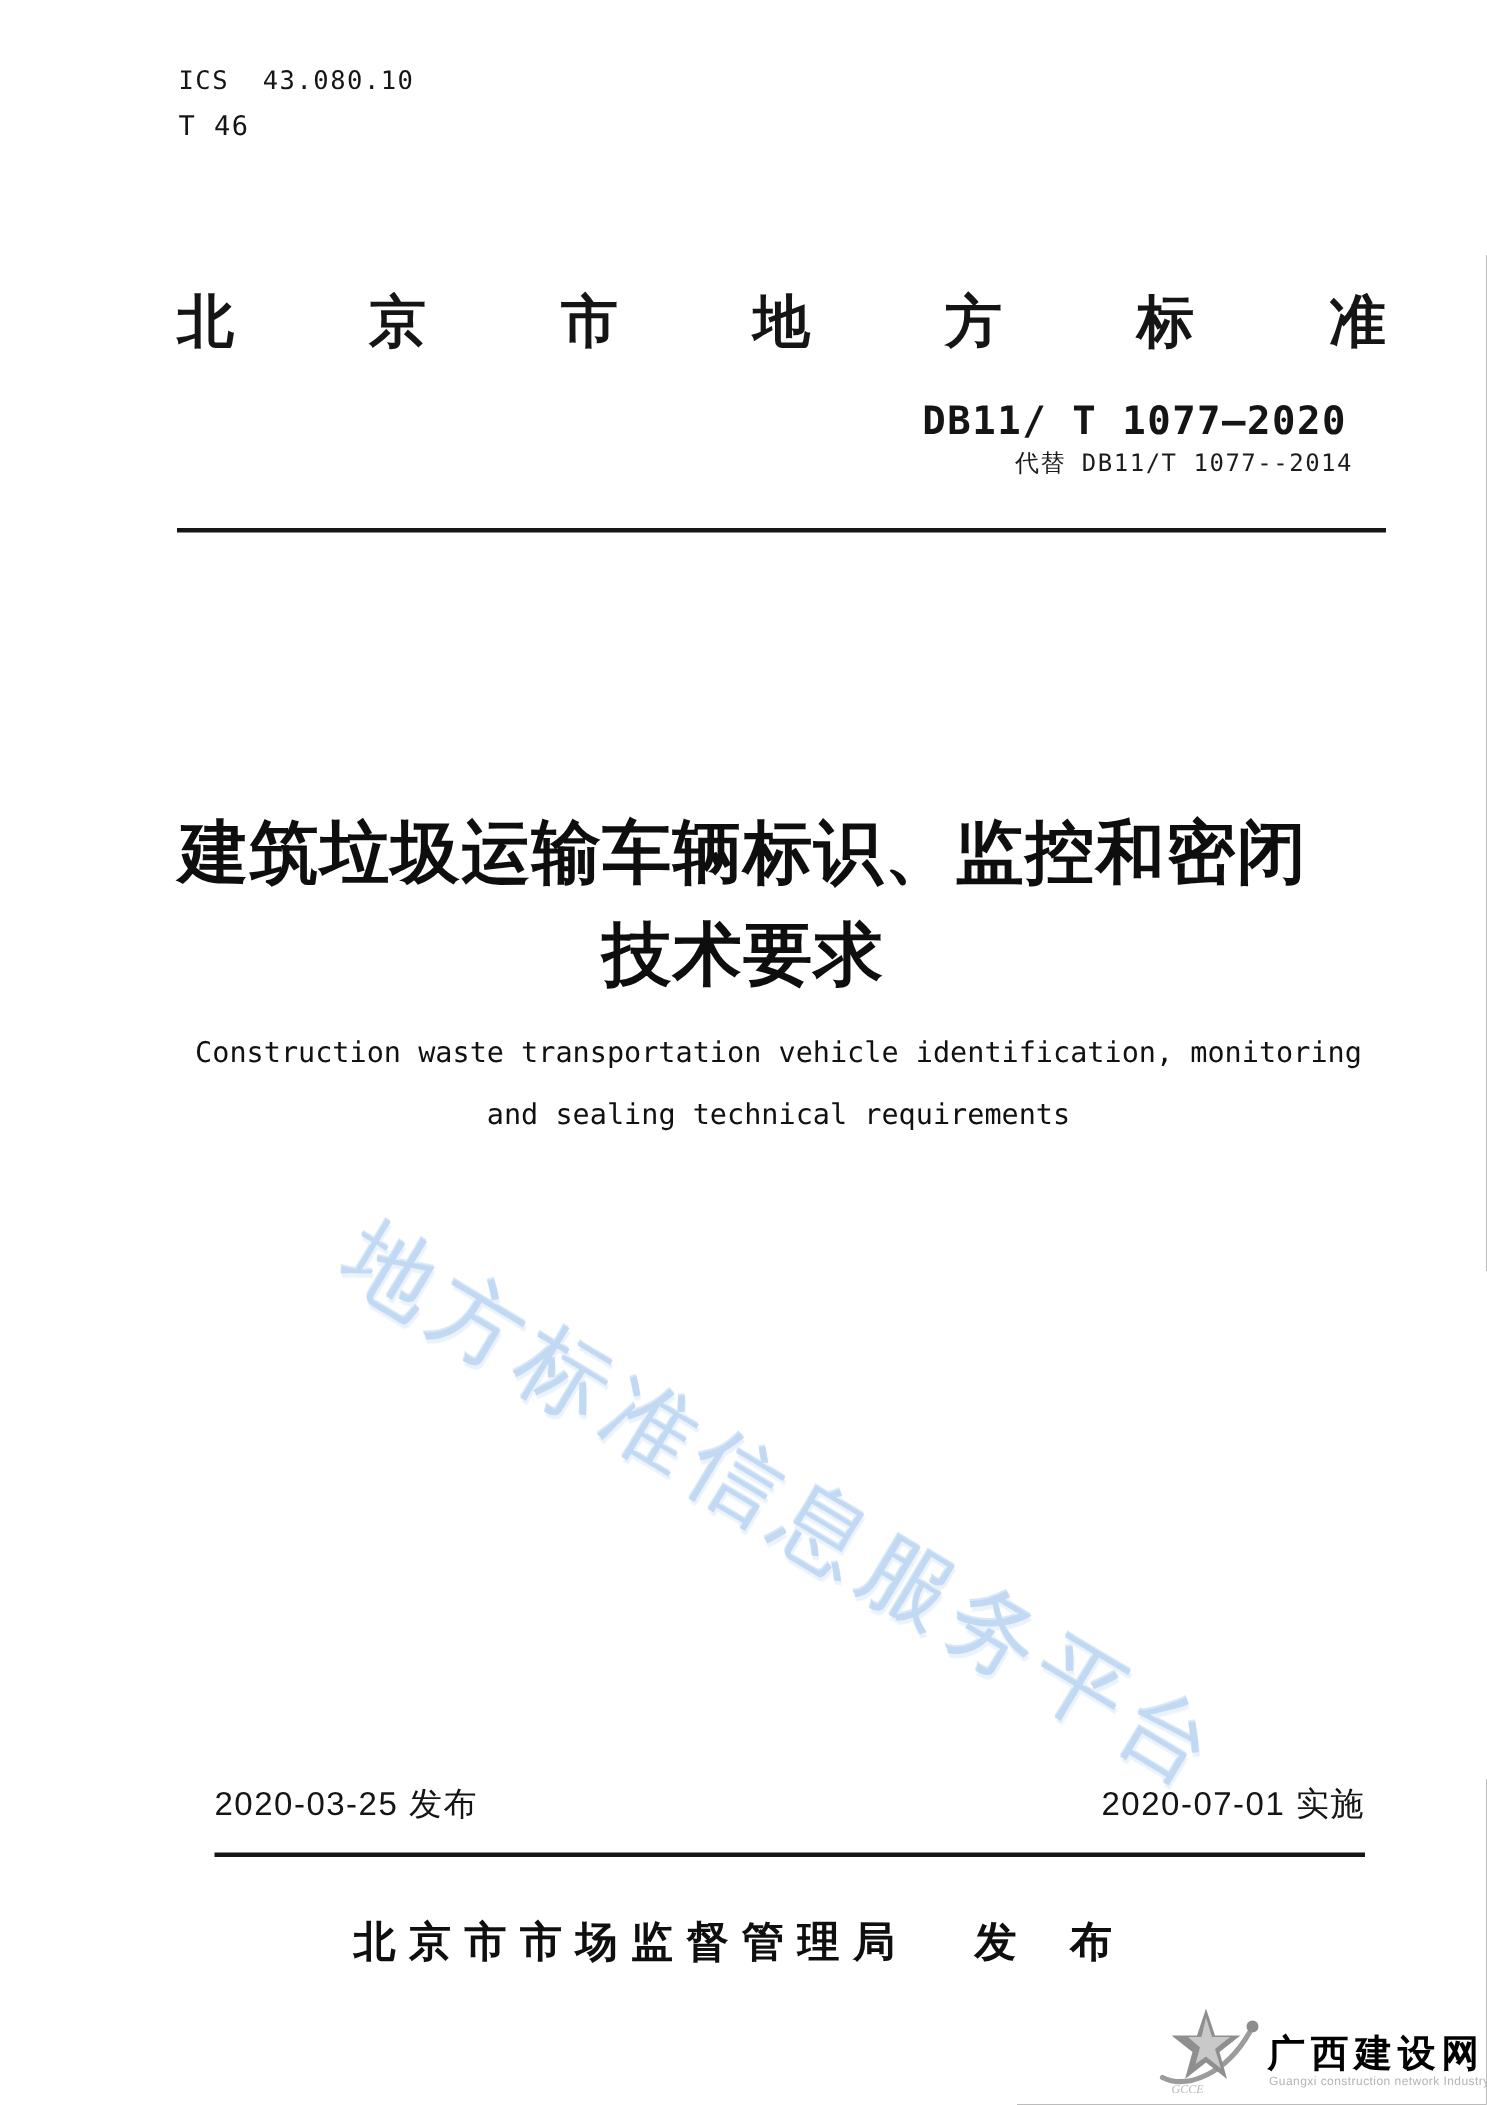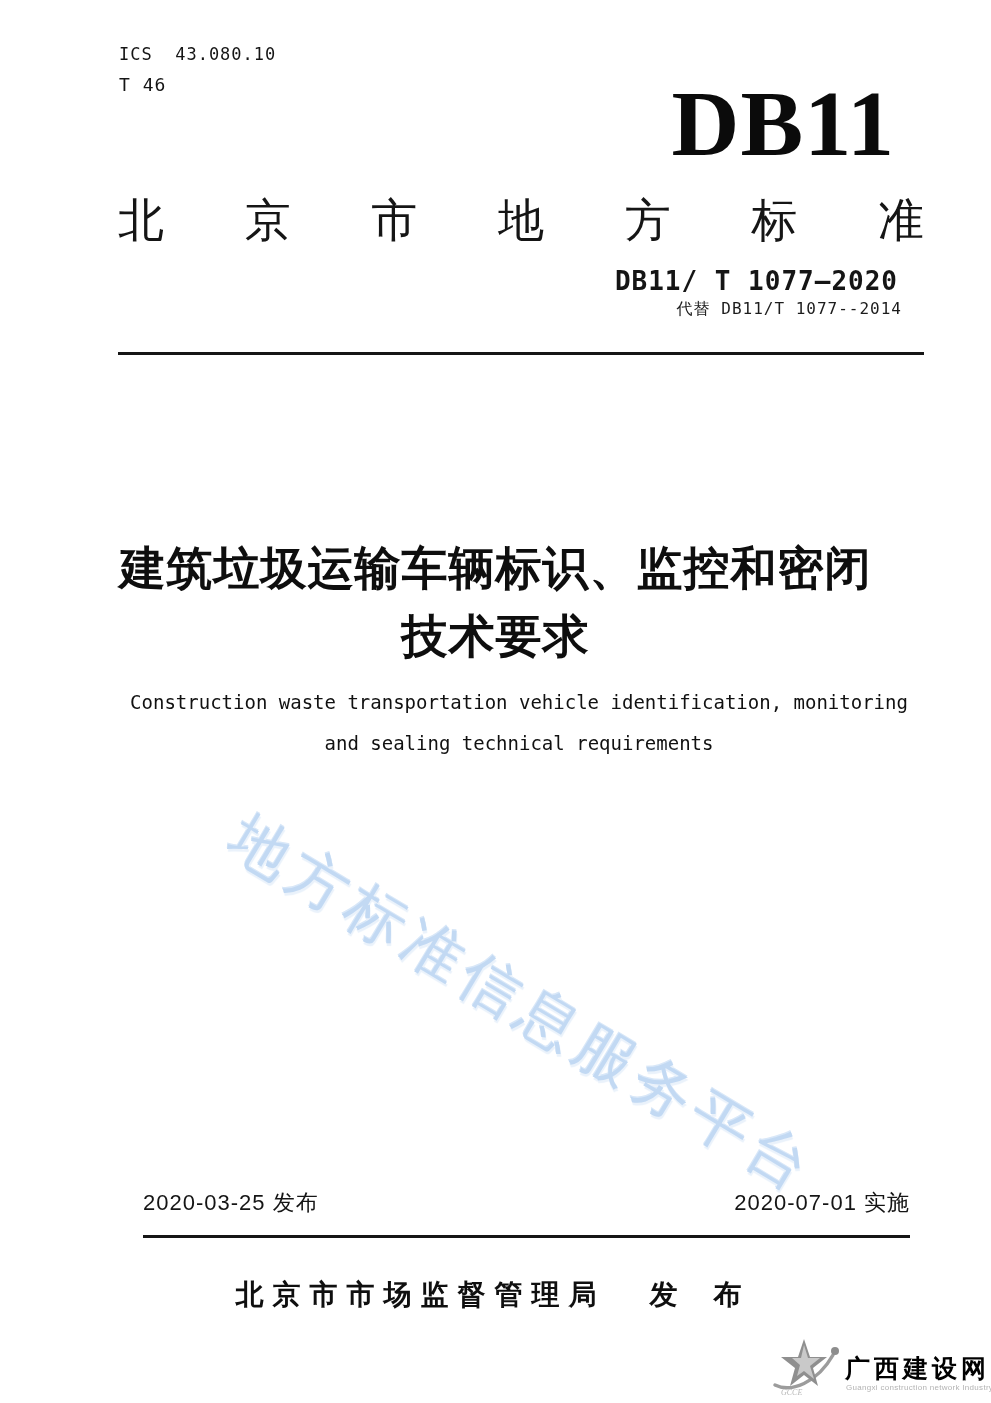--- a/index.html
+++ b/index.html
@@ -26,21 +26,21 @@
   
   .db11{
     position:absolute;right:96px;top:76px;
     font-family:"Liberation Serif",serif;
     font-weight:700;font-size:94px;line-height:1;
     letter-spacing:1px;color:#0b0b0b;
   }
   
   .std-type{
     position:absolute;left:118px;top:194px;width:806px;
-    font-size:46px;font-weight:400;line-height:1.15;
+    font-size:38px;font-weight:700;line-height:1.15;
     text-align:justify;text-align-last:justify;
     font-family:"Liberation Sans",sans-serif;
   }
   
   .std-num{
     position:absolute;right:93px;top:266px;
     font-size:26px;letter-spacing:1px;text-align:right;
     font-family:"DejaVu Sans Mono",monospace;font-weight:600;
   }
   .std-replace{
@@ -110,21 +110,20 @@
   }
 </style>
 </head>
 <body>
 
 <div class="page">
 
   <div class="ics-code">ICS  43.080.10</div>
   <div class="cat-code">T 46</div>
 
-  <div class="db11">DB11</div>
 
   <div class="std-type">北京市地方标准</div>
 
   <div class="std-num">DB11/ T 1077—2020</div>
   <div class="std-replace">代替  DB11/T 1077--2014</div>
 
   <div class="top-rule"></div>
 
   <div class="title-cn">
     <div>建筑垃圾运输车辆标识、监控和密闭</div>

